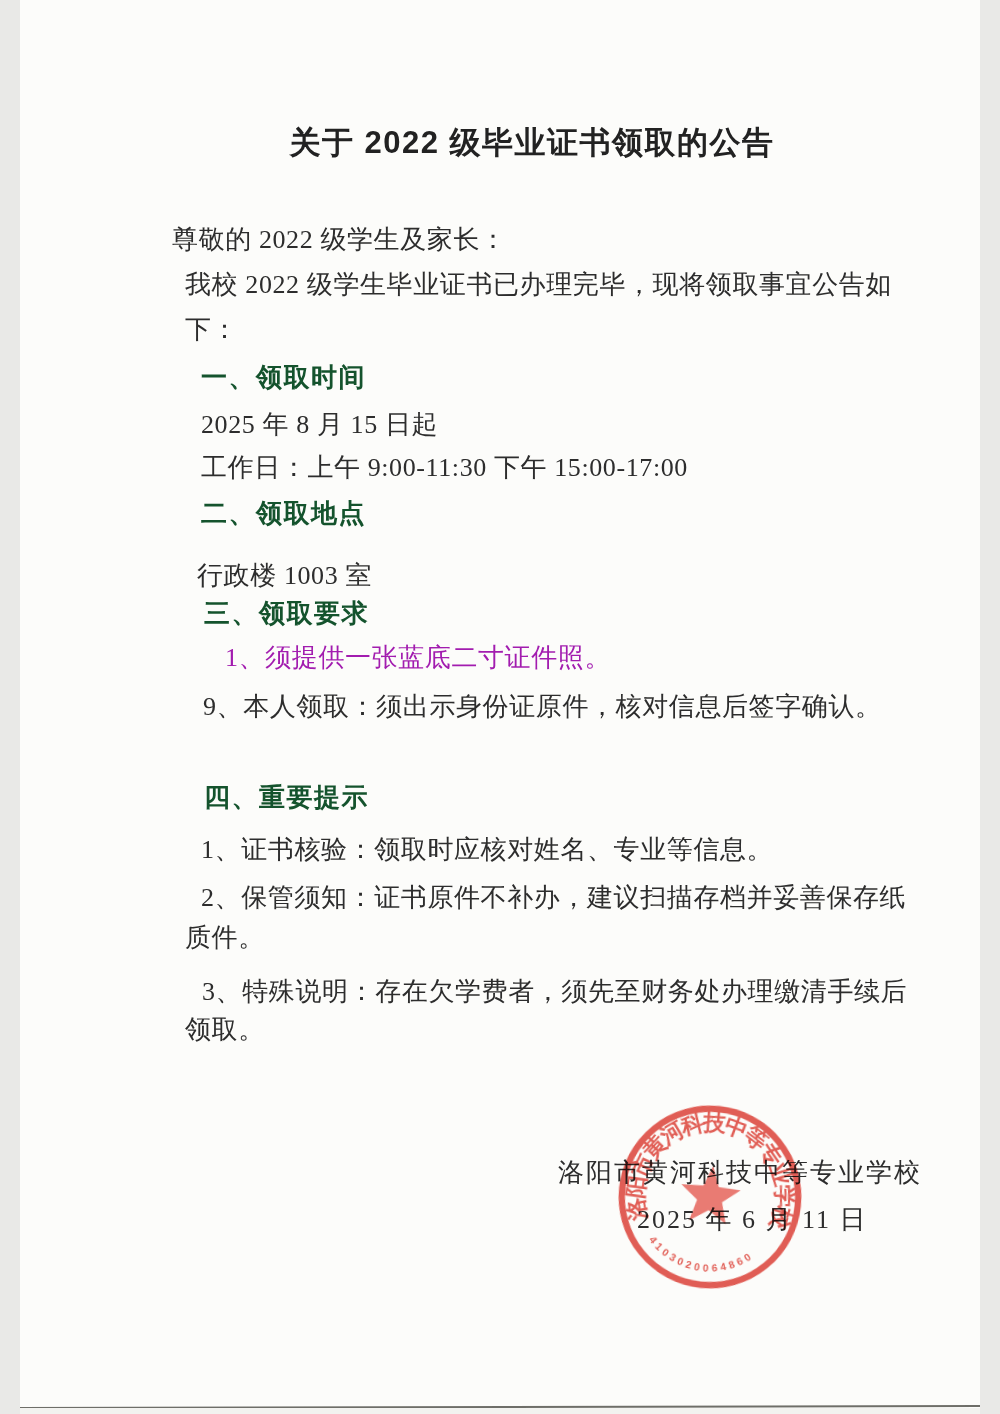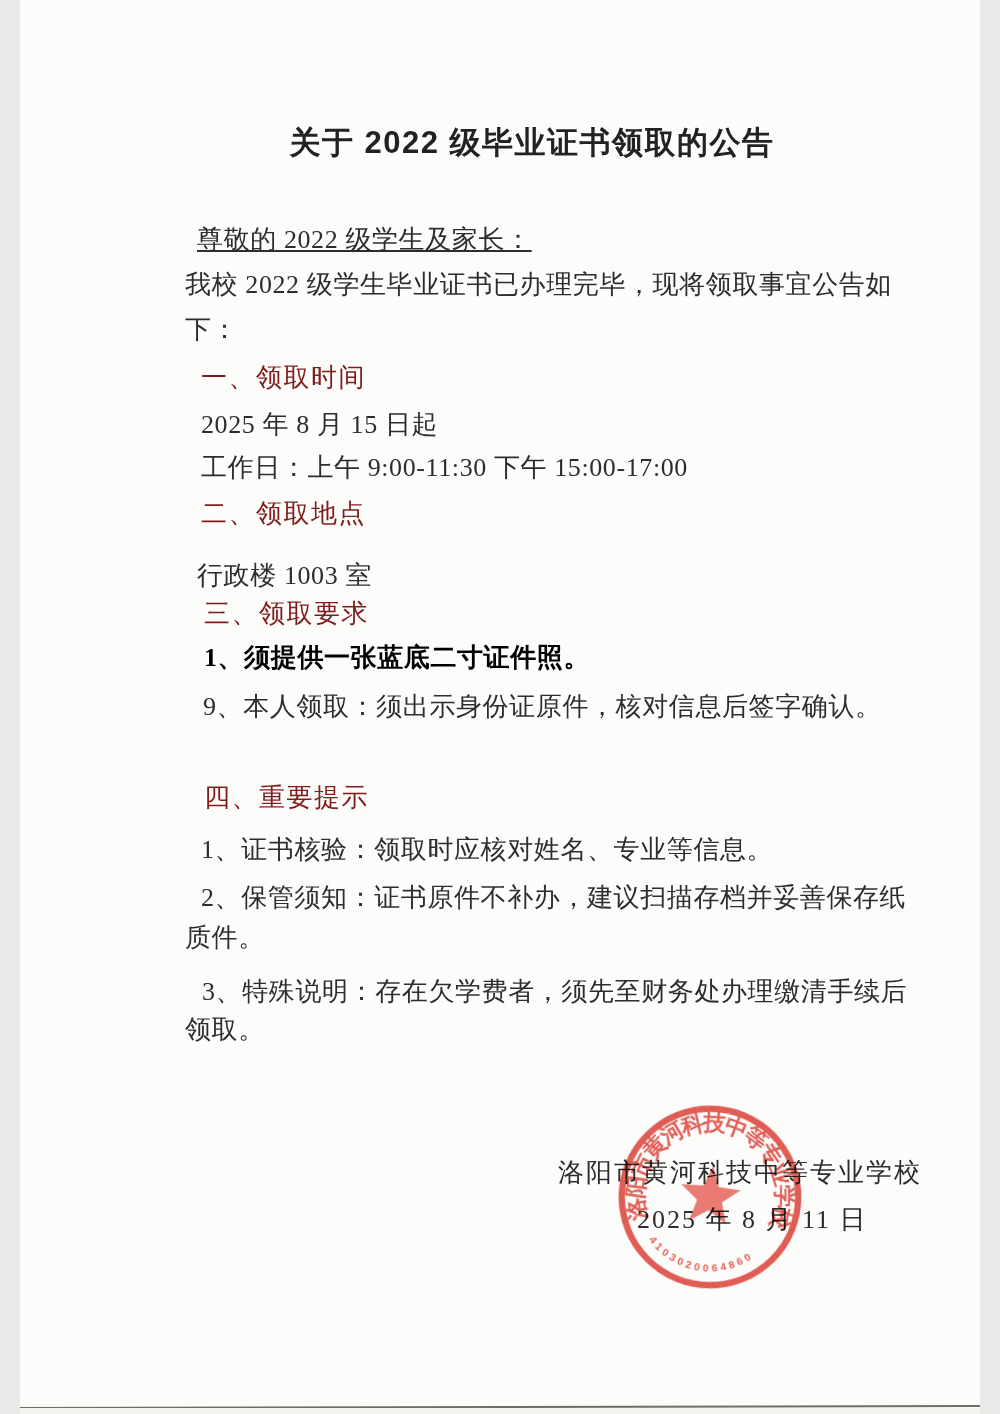--- a/index.html
+++ b/index.html
@@ -38,27 +38,27 @@
     transform: translateX(12px);
     font-family: "Liberation Sans", "DejaVu Sans", sans-serif;
     font-weight: 700;
     font-size: 31px;
     letter-spacing: 1.5px;
     line-height: 46px;
     color: #222;
   }
   .heading {
     font-family: "Liberation Sans", "DejaVu Sans", sans-serif;
-    font-weight: 400;
+    font-weight: 700;
     letter-spacing: 1.5px;
-    color: #7f1d1d;
+    color: #14532d;
   }
-  .bold-item { font-weight: 700; color: #000000; }
+  .bold-item { font-weight: 400; color: #a21caf; margin-left: 21px; }
   
-  .greeting     { top: 217px;  left: 177px; text-decoration: underline; }
+  .greeting     { top: 217px;  left: 152px; }
   .intro-1      { top: 262px;  left: 165px; }
   .intro-2      { top: 307px;  left: 165px; }
   .s1-heading   { top: 354px;  left: 181px; }
   .s1-line1     { top: 402px;  left: 181px; }
   .s1-line2     { top: 445px;  left: 181px; }
   .s2-heading   { top: 490px;  left: 181px; }
   .s2-line1     { top: 537px;  left: 177px; margin-top: 16px; }
   .s3-heading   { top: 590px;  left: 184px; text-align: center; }
   .s3-item1     { top: 635px;  left: 184px; }
   .s3-item2     { top: 684px;  left: 183px; }
@@ -148,21 +148,21 @@
 
   <div class="line heading s4-heading">四、重要提示</div>
   <div class="line s4-item1">1、证书核验：领取时应核对姓名、专业等信息。</div>
   <div class="line s4-item2a">2、保管须知：证书原件不补办，建议扫描存档并妥善保存纸</div>
   <div class="line s4-item2b">质件。</div>
   <div class="line s4-item3a">3、特殊说明：存在欠学费者，须先至财务处办理缴清手续后</div>
   <div class="line s4-item3b">领取。</div>
 
 
   <div class="line signature">洛阳市黄河科技中等专业学校</div>
-  <div class="line sign-date">2025 年 8 月 11 日</div>
+  <div class="line sign-date">2025 年 6 月 11 日</div>
 
   <div class="stamp">
     <svg viewBox="0 0 200 200">
       <defs>
         <path id="arcName" d="M 38.4 128.7 A 68 68 0 1 1 161.6 128.7" fill="none"></path>
         <path id="arcCode" d="M 37.7 143.6 A 76 76 0 0 0 162.3 143.6" fill="none"></path>
       </defs>
       <circle class="seal-ring" cx="100" cy="100" r="90"></circle>
       <polygon class="seal-star" points="100,68 92.1,89.1 69.6,90.1 87.2,104.2 81.2,125.9 100,113.5 118.8,125.9 112.8,104.2 130.4,90.1 107.9,89.1"></polygon>
       <text class="seal-arc-text">

